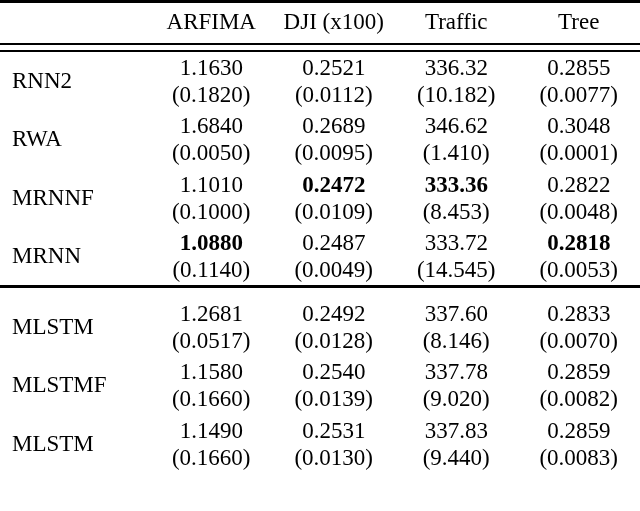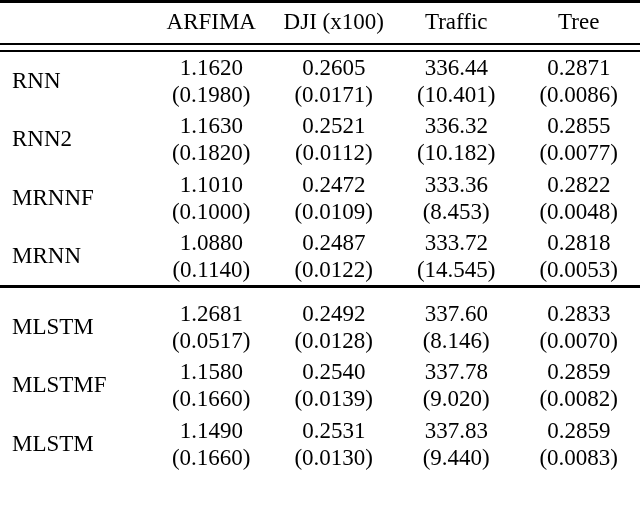--- a/index.html
+++ b/index.html
@@ -77,21 +77,21 @@
   td.cellstack {
     text-align: center;
     padding: 0;
     vertical-align: middle;
     line-height: 1.18;
     font-size: 23px;
     white-space: nowrap;
   }
   .mean { display: block; }
   .std  { display: block; }
-  .bold { font-weight: normal; }
+  .bold { font-weight: bold; }
 
   tr.data-row td { padding-top: 2px; padding-bottom: 2px; }
 </style>
 </head>
 <body>
 
 <div id="table-wrap">
   <table class="results">
     <colgroup>
       <col class="c-label">
@@ -110,58 +110,58 @@
         <th class="col-head">DJI (x100)</th>
         <th class="col-head">Traffic</th>
         <th class="col-head">Tree</th>
       </tr>
       <tr class="rule-double">
         <td colspan="5"></td>
       </tr>
     </thead>
     <tbody id="body-rnn">
         <tr class="data-row">
-          <td class="row-label">RNN</td>
-          <td class="cellstack">
-            <span class="mean">1.1620</span>
-            <span class="std">(0.1980)</span>
-          </td>
-          <td class="cellstack">
-            <span class="mean">0.2605</span>
-            <span class="std">(0.0171)</span>
-          </td>
-          <td class="cellstack">
-            <span class="mean">336.44</span>
-            <span class="std">(10.401)</span>
-          </td>
-          <td class="cellstack">
-            <span class="mean">0.2871</span>
-            <span class="std">(0.0086)</span>
-          </td>
-        </tr>
-        <tr class="data-row">
           <td class="row-label">RNN2</td>
           <td class="cellstack">
             <span class="mean">1.1630</span>
             <span class="std">(0.1820)</span>
           </td>
           <td class="cellstack">
             <span class="mean">0.2521</span>
             <span class="std">(0.0112)</span>
           </td>
           <td class="cellstack">
             <span class="mean">336.32</span>
             <span class="std">(10.182)</span>
           </td>
           <td class="cellstack">
             <span class="mean">0.2855</span>
             <span class="std">(0.0077)</span>
           </td>
         </tr>
         <tr class="data-row">
+          <td class="row-label">RWA</td>
+          <td class="cellstack">
+            <span class="mean">1.6840</span>
+            <span class="std">(0.0050)</span>
+          </td>
+          <td class="cellstack">
+            <span class="mean">0.2689</span>
+            <span class="std">(0.0095)</span>
+          </td>
+          <td class="cellstack">
+            <span class="mean">346.62</span>
+            <span class="std">(1.410)</span>
+          </td>
+          <td class="cellstack">
+            <span class="mean">0.3048</span>
+            <span class="std">(0.0001)</span>
+          </td>
+        </tr>
+        <tr class="data-row">
           <td class="row-label">MRNNF</td>
           <td class="cellstack">
             <span class="mean">1.1010</span>
             <span class="std">(0.1000)</span>
           </td>
           <td class="cellstack">
             <span class="mean bold">0.2472</span>
             <span class="std">(0.0109)</span>
           </td>
           <td class="cellstack">
@@ -174,21 +174,21 @@
           </td>
         </tr>
         <tr class="data-row">
           <td class="row-label">MRNN</td>
           <td class="cellstack">
             <span class="mean bold">1.0880</span>
             <span class="std">(0.1140)</span>
           </td>
           <td class="cellstack">
             <span class="mean">0.2487</span>
-            <span class="std">(0.0122)</span>
+            <span class="std">(0.0049)</span>
           </td>
           <td class="cellstack">
             <span class="mean">333.72</span>
             <span class="std">(14.545)</span>
           </td>
           <td class="cellstack">
             <span class="mean bold">0.2818</span>
             <span class="std">(0.0053)</span>
           </td>
         </tr>

